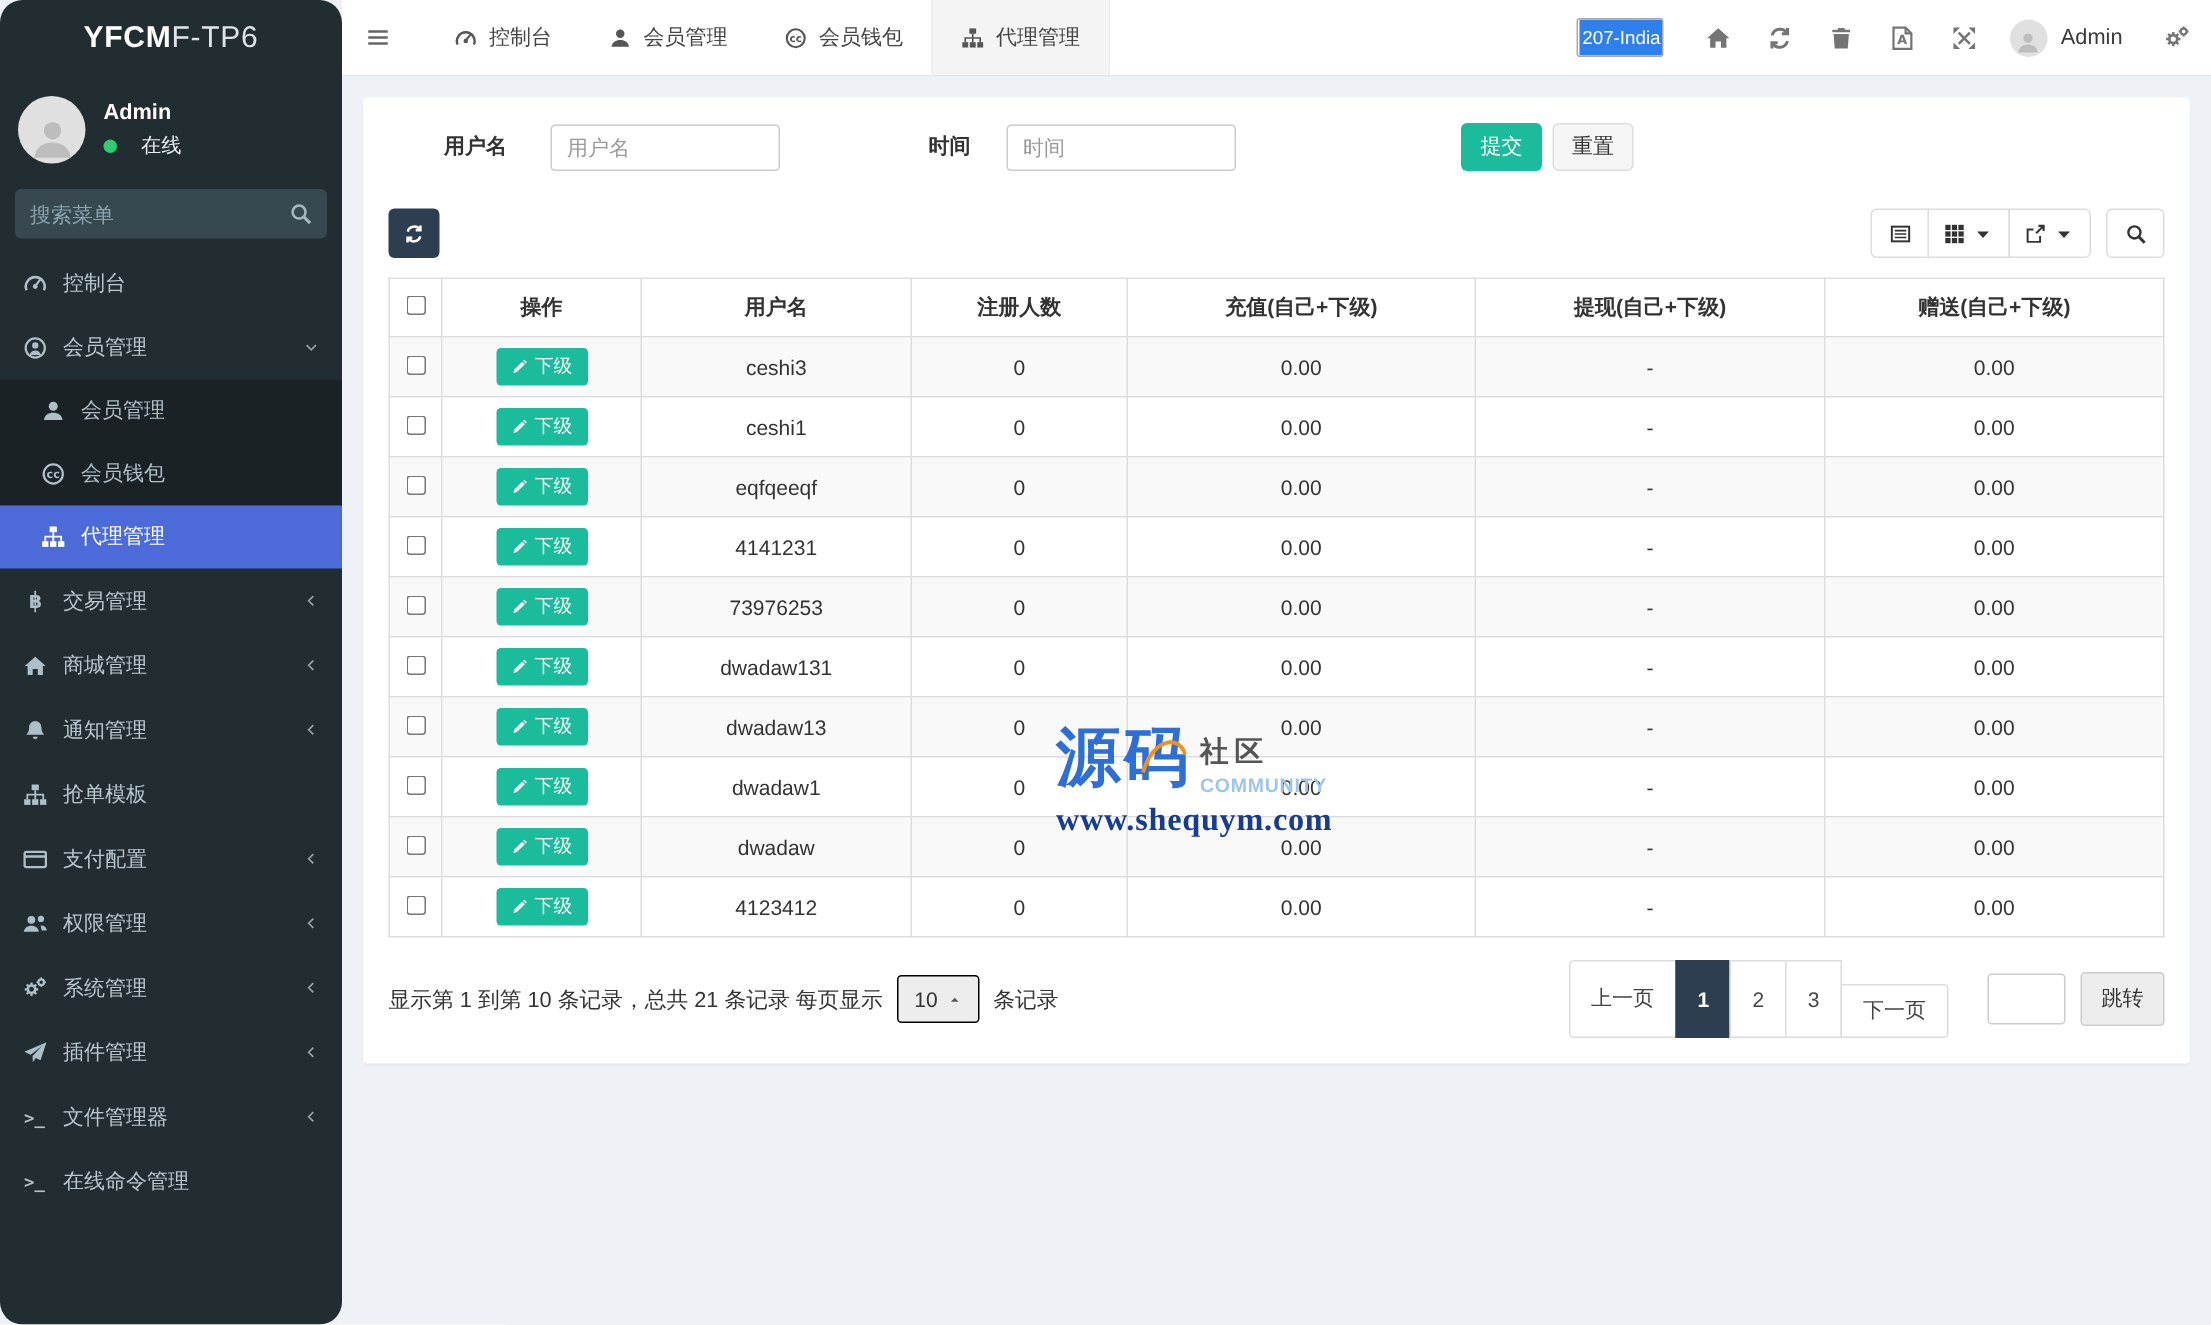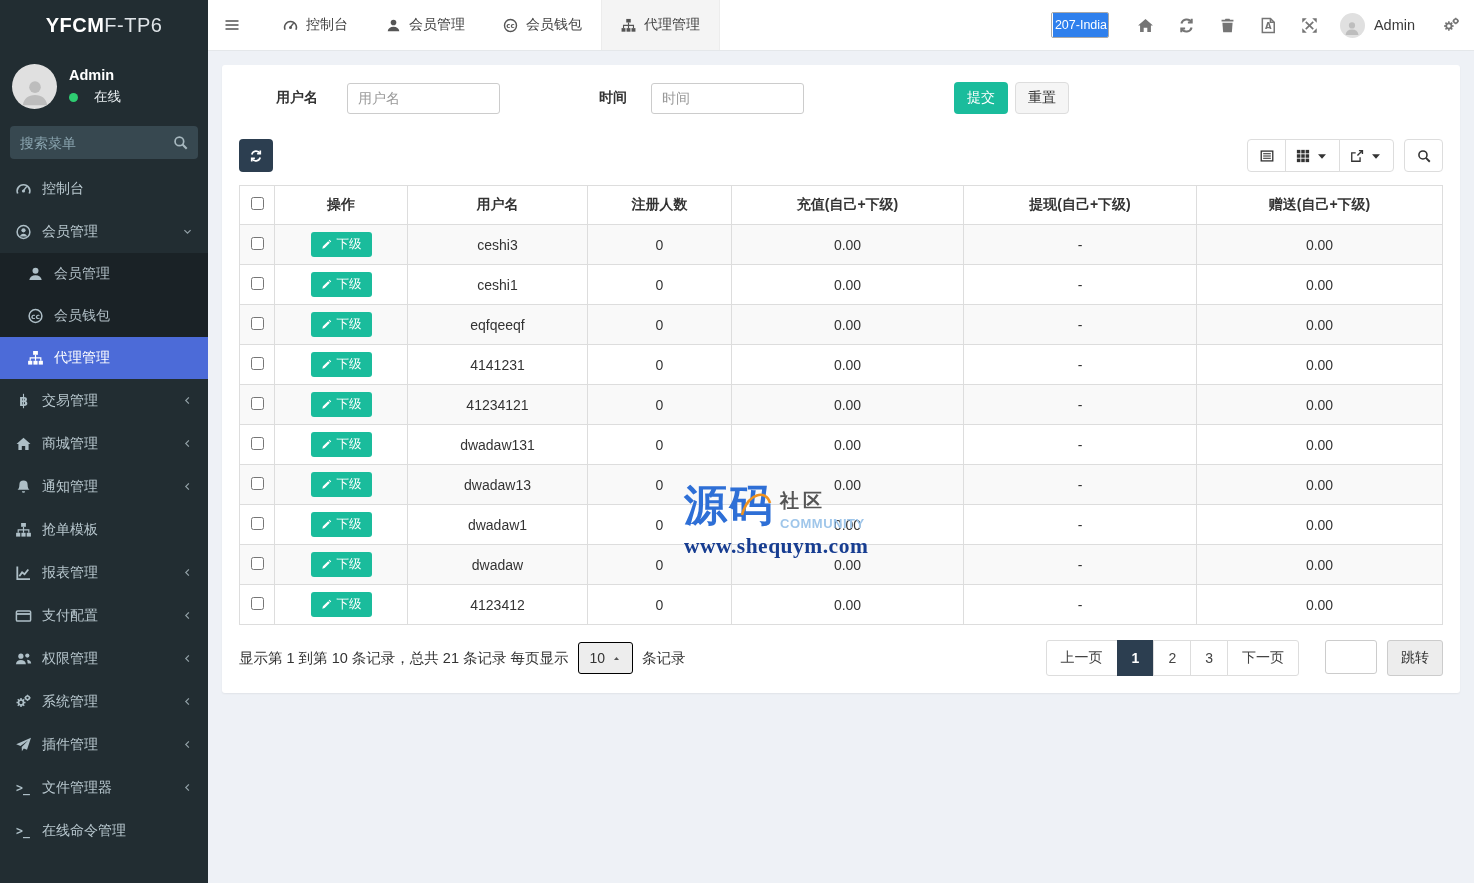--- a/index.html
+++ b/index.html
@@ -11,21 +11,21 @@
   body{font-family:"Liberation Sans","DejaVu Sans",sans-serif; font-size:14px; color:#333; background:#eef1f6;}
   .icon{display:inline-flex; width:16px; height:16px; flex-shrink:0;}
   .icon svg{width:100%;height:100%;display:block;}
   .icon.caret{width:9px;height:9px;}
   button{font-family:inherit; cursor:pointer;}
   input{font-family:inherit; outline:none;}
 
   .app{display:flex; width:1474px; height:883px;}
 
   
-  .sidebar{width:208px; flex-shrink:0; background:var(--sidebar-bg); color:#b8c7ce; overflow:hidden;}
+  .sidebar{width:228px; flex-shrink:0; background:var(--sidebar-bg); color:#b8c7ce; overflow:hidden;border-radius:15px;}
   .brand{height:51px; display:flex; align-items:center; justify-content:center; font-size:20px; color:#fff; letter-spacing:.5px;}
   .brand-bold{font-weight:700;}
   .brand-rest{font-weight:400; color:#dfe4e8;}
   .user-panel{display:flex; align-items:center; gap:12px; padding:13px 12px 11px;}
   .avatar{width:45px;height:45px;border-radius:50%;background:#e0e0e0;display:flex;align-items:flex-end;justify-content:center;overflow:hidden;}
   .avatar .av-icon{width:30px;height:30px;color:#bdbdbd;margin-bottom:2px;}
   .avatar.sm{width:25px;height:25px;}
   .avatar.sm .av-icon{width:16px;height:16px;}
   .user-name{color:#fff;font-weight:700;font-size:14.5px;margin-bottom:5px;}
   .user-status{display:flex;align-items:center;gap:16px;font-size:13.5px;color:#e7edf0;}
@@ -93,26 +93,26 @@
   .data-table td{padding:7px 6px; height:37px;}
   .data-table tbody tr:nth-child(odd){background:#f9f9f9;}
   .data-table input[type=checkbox]{width:13px;height:13px;cursor:pointer;}
   .action-btn{display:inline-flex; align-items:center; gap:5px; background:var(--success); color:#fff; border:none; border-radius:3px; padding:4px 10px; font-size:12.5px;}
   .action-btn .icon{width:11px;height:11px;}
 
   .table-footer{display:flex; justify-content:space-between; align-items:center; margin-top:15px;}
   .summary{display:flex; align-items:center; color:#333; font-size:14.5px;}
   .page-size-btn{display:inline-flex; align-items:center; gap:7px; border:1px solid #000000; background:#ededed; padding:7px 11px; border-radius:3px; margin:0 9px; color:#333; font-size:14px;}
   .page-size-btn .caret{color:#555;}
-  .pager{display:flex; align-items:flex-start;}
+  .pager{display:flex; align-items:center;}
   .pagination{display:inline-flex;}
   .page-btn{border:1px solid #ddd; background:#fff; color:#444; padding:8px 14px; font-size:14px;}
   .page-btn + .page-btn{margin-left:-1px;}
   .page-btn:first-child{border-radius:3px 0 0 3px;}
-  .page-btn:last-child{border-radius:0 3px 3px 0;}
+  .page-btn:last-child{border-radius:0 3px 3px 0;margin-top:16px;}
   .page-btn.active{background:var(--navy); border-color:var(--navy); color:#fff; font-weight:700;}
   .jump-input{width:52px; height:34px; border:1px solid #ccc; border-radius:3px; margin-left:26px; background:#fff; padding:0 6px;}
   .jump-btn{margin-left:10px; padding:8px 13px; border:1px solid #ccc; background:#ededed; border-radius:3px; color:#333; font-size:14px;}
 
   
   .watermark{position:absolute; left:476px; top:432px; z-index:5; pointer-events:none;}
   .wm-row{display:flex; align-items:flex-start; position:relative;}
   .wm-big{font-size:43px; font-weight:700; color:#2e6fd6; line-height:1.05; letter-spacing:2px;}
   .wm-swoosh{position:absolute; left:52px; top:2px; width:36px; height:40px;}
   .wm-col{display:flex; flex-direction:column; margin-left:6px; margin-top:5px;}
@@ -258,34 +258,20 @@
           <span class="icon mi-icon">
             <svg viewBox="0 0 16 16">
               <rect x="5.6" y="1" width="4.8" height="3.8" fill="currentColor"></rect>
               <rect x="0.6" y="10.8" width="4.2" height="3.8" fill="currentColor"></rect>
               <rect x="5.9" y="10.8" width="4.2" height="3.8" fill="currentColor"></rect>
               <rect x="11.2" y="10.8" width="4.2" height="3.8" fill="currentColor"></rect>
               <path d="M8 4.8v3M2.7 10.8V7.8h10.6v3M8 7.8v3" fill="none" stroke="currentColor" stroke-width="1.2"></path>
             </svg>
           </span>
           <span class="mi-label">抢单模板</span>
-        </div>
-        <div class="menu-item">
-          <span class="icon mi-icon">
-            <svg viewBox="0 0 16 16">
-              <path d="M1.8 1.5v12.7h12.7" fill="none" stroke="currentColor" stroke-width="1.8"></path>
-              <path d="M3.8 11.2l2.8-3.8 2.4 1.9 3.8-4.8" fill="none" stroke="currentColor" stroke-width="1.8"></path>
-            </svg>
-          </span>
-          <span class="mi-label">报表管理</span>
-          <span class="icon mi-chevron">
-            <svg viewBox="0 0 16 16">
-              <polyline points="10,3.5 5.5,8 10,12.5" fill="none" stroke="currentColor" stroke-width="1.7"></polyline>
-            </svg>
-          </span>
         </div>
         <div class="menu-item">
           <span class="icon mi-icon">
             <svg viewBox="0 0 16 16">
               <rect x="0.9" y="2.9" width="14.2" height="10.2" rx="1.2" fill="none" stroke="currentColor" stroke-width="1.5"></rect>
               <line x1="0.9" y1="6" x2="15.1" y2="6" stroke="currentColor" stroke-width="1.8"></line>
             </svg>
           </span>
           <span class="mi-label">支付配置</span>
           <span class="icon mi-chevron">
@@ -698,21 +684,21 @@
               <tr>
                 <td><input type="checkbox" style=""></td>
                 <td><button class="action-btn">
                     <span class="icon">
                       <svg viewBox="0 0 16 16">
                         <path d="M1.9 14.1l.9-3.4 7.6-7.6 2.5 2.5-7.6 7.6zM11.2 2.3l1.2-1.2 2.5 2.5-1.2 1.2z" fill="currentColor"></path>
                       </svg>
                     </span>
                     <span>下级</span>
                   </button></td>
-                <td>41234121</td>
+                <td>73976253</td>
                 <td>0</td>
                 <td>0.00</td>
                 <td>-</td>
                 <td>0.00</td>
               </tr>
               <tr>
                 <td><input type="checkbox" style=""></td>
                 <td><button class="action-btn">
                     <span class="icon">
                       <svg viewBox="0 0 16 16">

